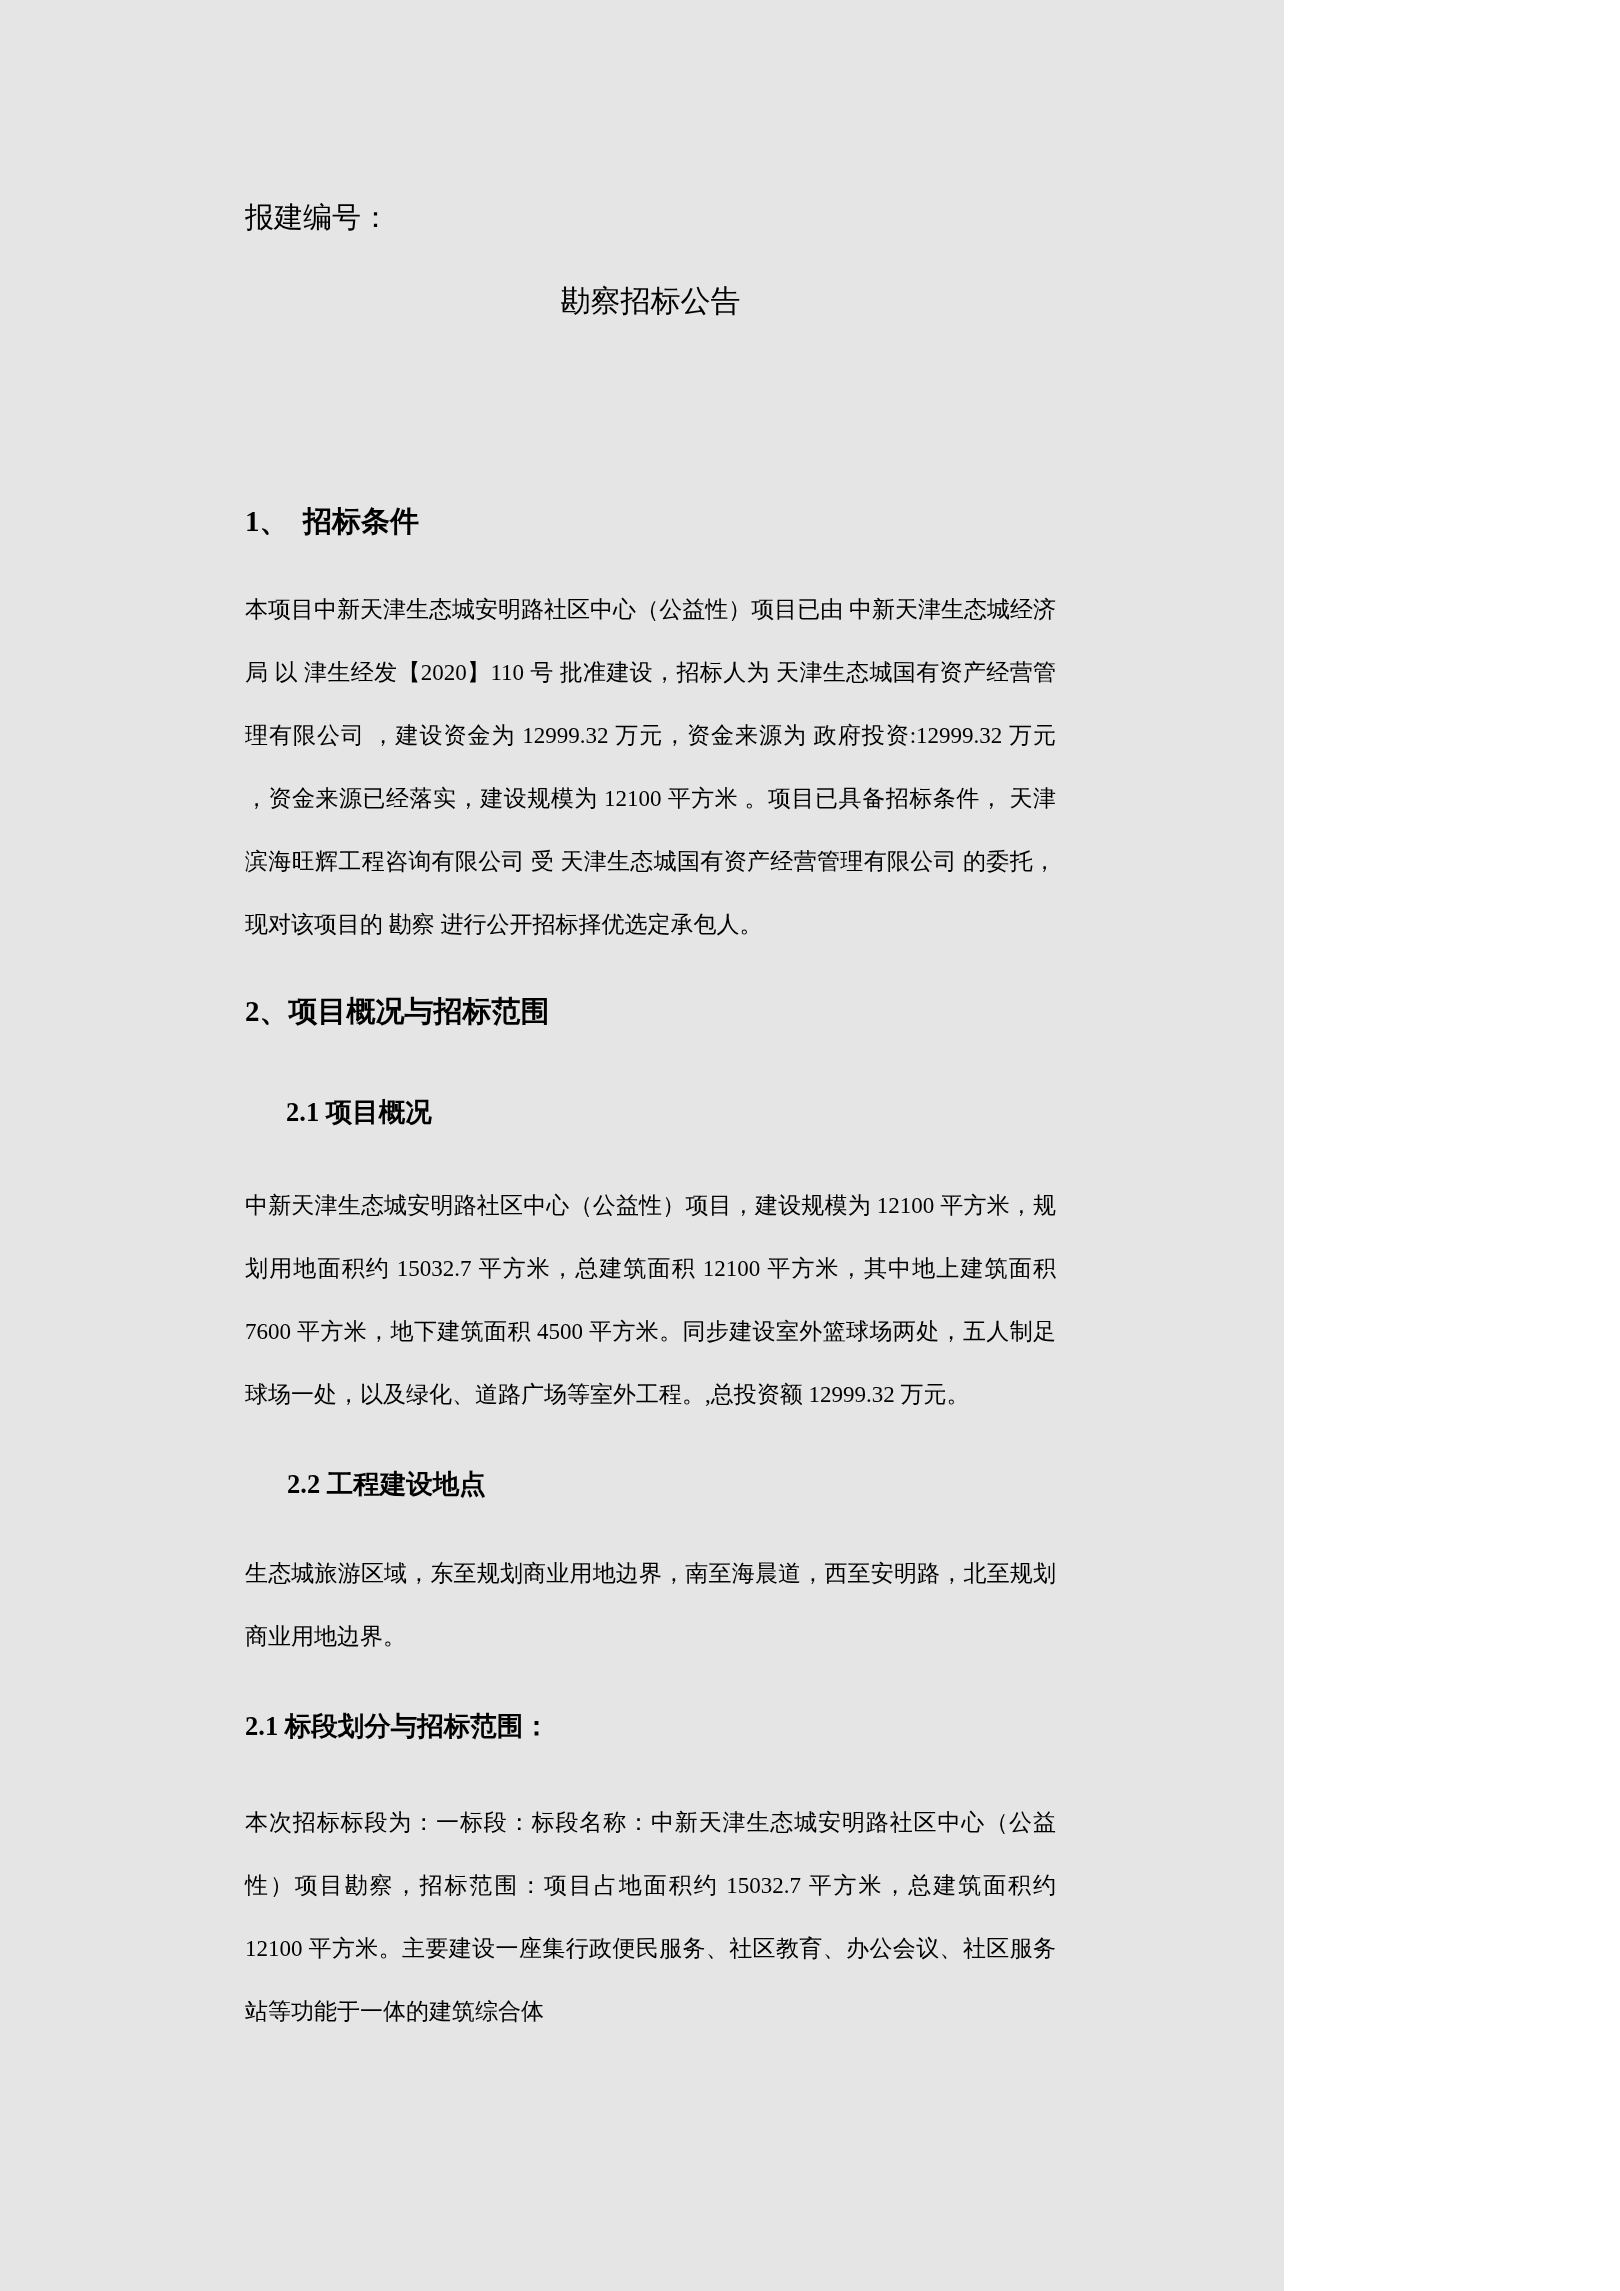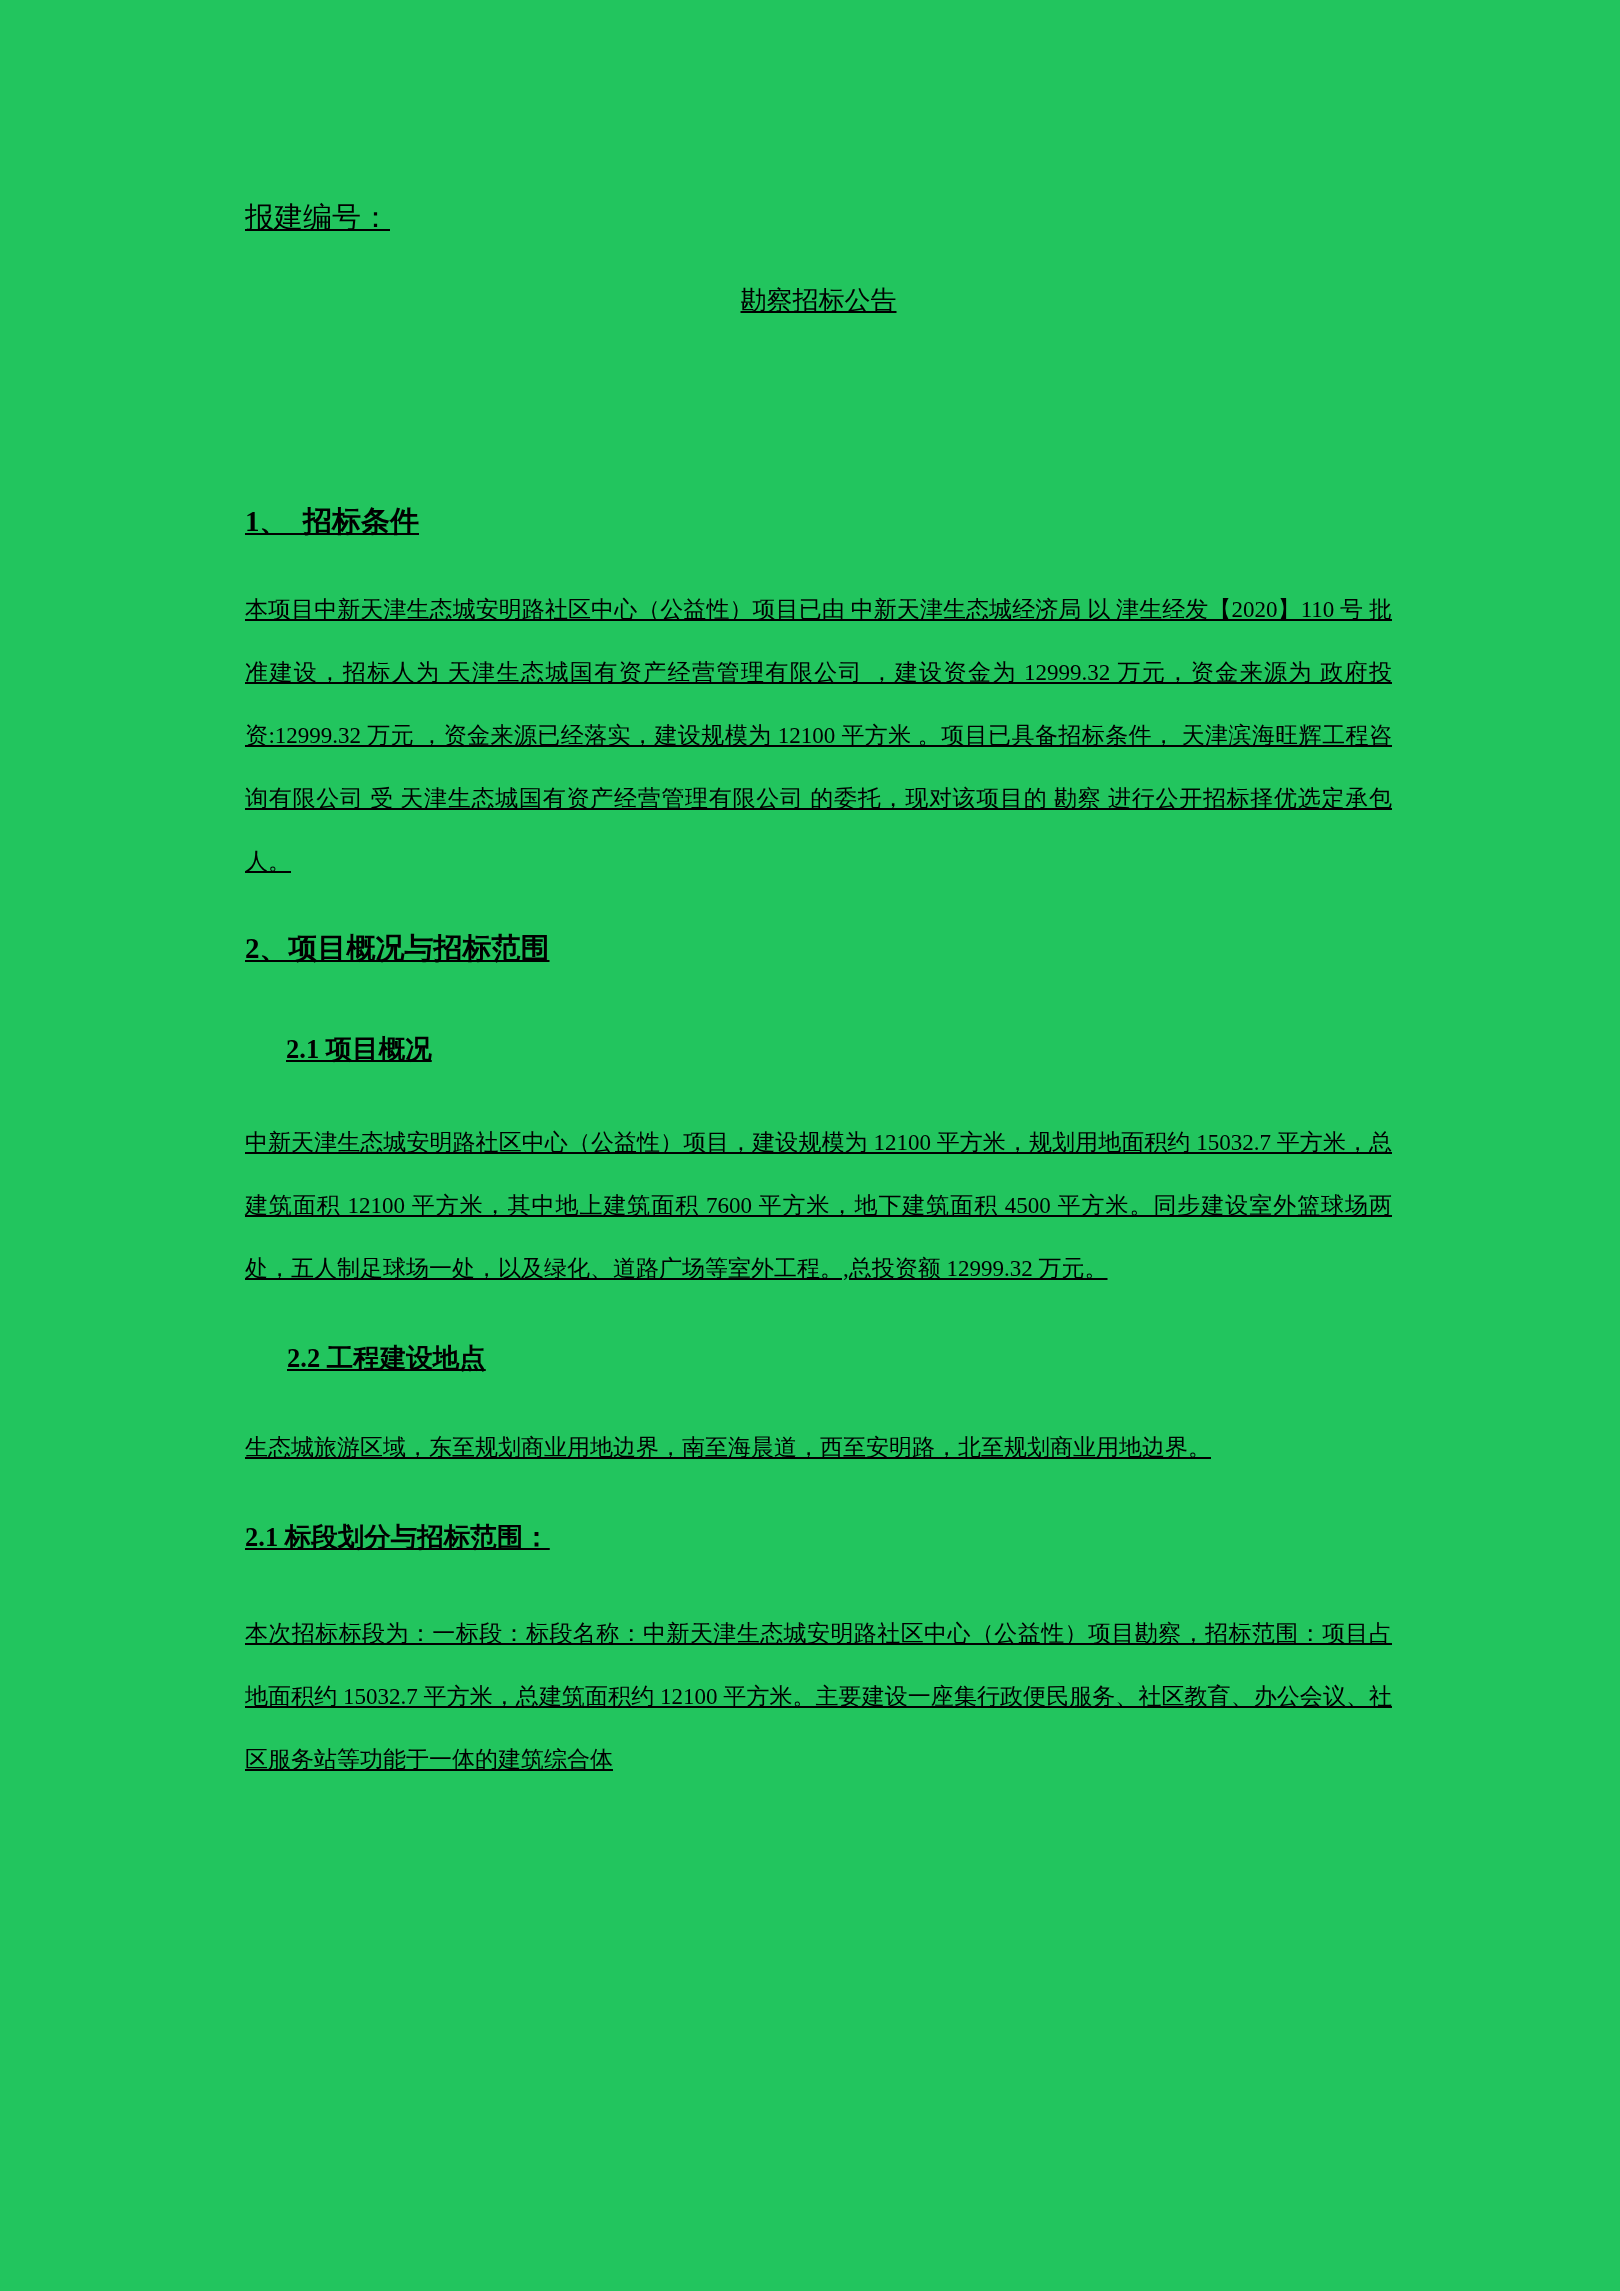--- a/index.html
+++ b/index.html
@@ -9,40 +9,39 @@
   }
   body {
     width: 1620px;
     height: 2292px;
     position: relative;
     color: #000000;
     font-family: "Liberation Serif", "DejaVu Serif", serif;
   }
   .page {
     box-sizing: border-box;
-    width: 1620px;
+    width: 1284px;
     height: 2292px;
     padding: 186px 228px 0 245px;
-    background: #22c55e;
+    background: #e5e5e5;
     overflow: hidden;
-    text-decoration: underline;
   }
   .line {
     font-size: 29px;
     line-height: 63px;
     white-space: pre-wrap;
   }
   .para {
     font-size: 23px;
     line-height: 63px;
     text-align: justify;
     white-space: pre-wrap;
   }
   .doc-title {
-    font-size: 26px;
+    font-size: 30px;
     line-height: 63px;
     text-align: center;
     white-space: pre-wrap;
   }
   .h-main {
     font-size: 29px;
     font-weight: bold;
     line-height: 63px;
     white-space: pre-wrap;
   }

